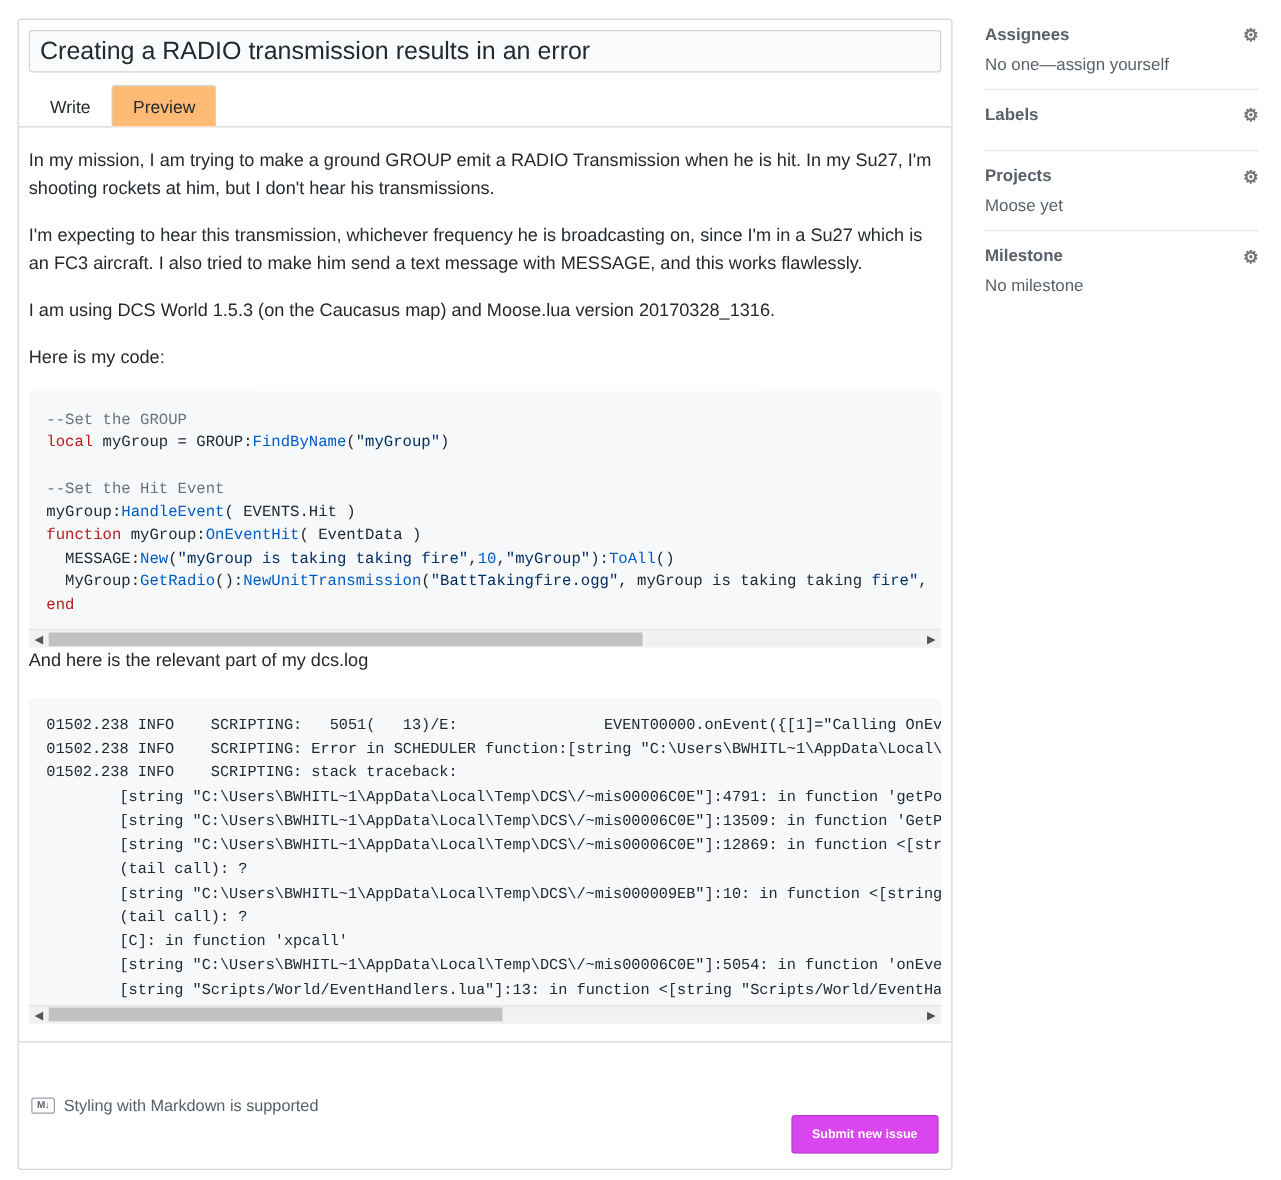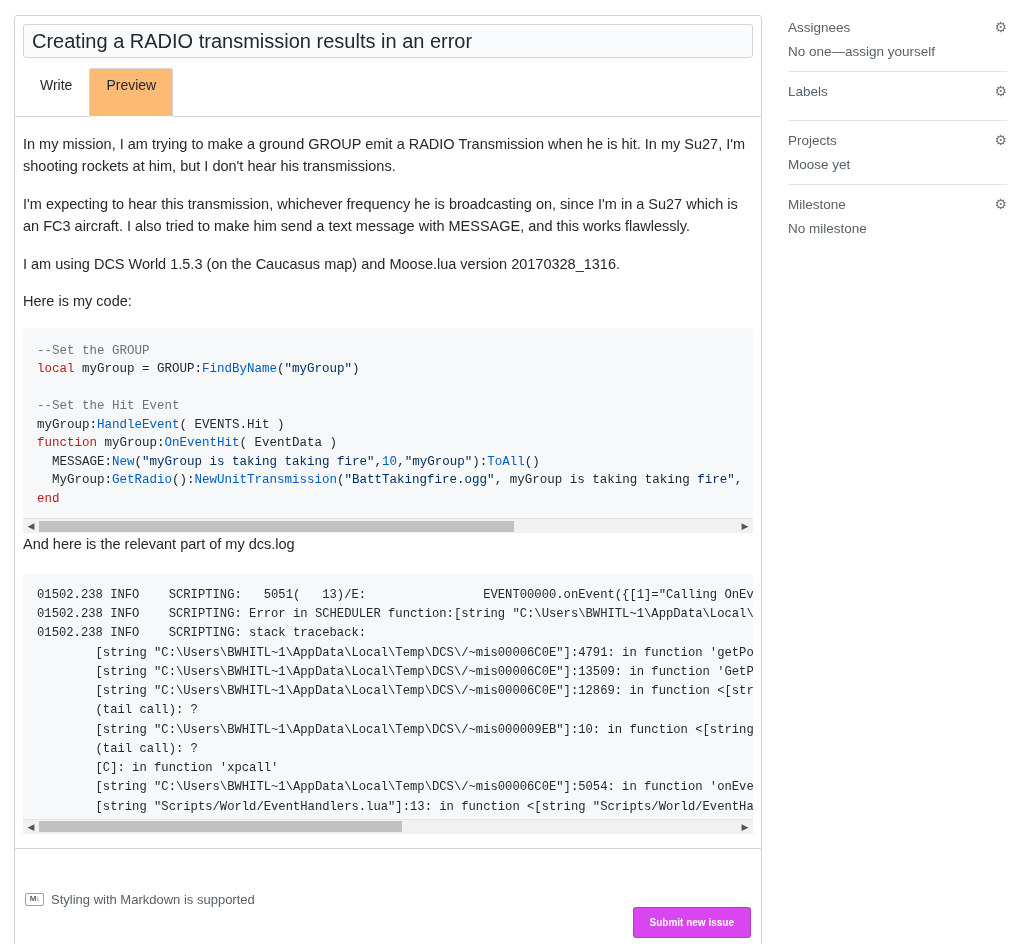--- a/index.html
+++ b/index.html
@@ -52,21 +52,21 @@
     outline: none;
   }
   .tabs {
     display: flex;
     padding: 10px 8px 0 8px;
     border-bottom: 1px solid #d1d5da;
     margin-bottom: 0;
   }
   .tab {
     font-size: 14px;
-    padding: 8px 16px 23px 16px;
+    padding: 8px 16px 8px 16px;
     border: 1px solid transparent;
     border-bottom: none;
     margin-bottom: -1px;
     cursor: pointer;
     color: #24292e;
     background: transparent;
     border-radius: 3px 3px 0 0;
   }
   .tab.active {
     background: #fdba74;
@@ -193,23 +193,24 @@
 
   
   .side-section {
     border-bottom: 1px solid #e1e4e8;
     padding: 0 0 12px 0;
     margin-bottom: 12px;
   }
   .side-section:last-child { border-bottom: none; }
   .side-head {
     display: flex;
+    align-items: center;
     justify-content: space-between;
     font-size: 13.5px;
-    font-weight: normal;
+    font-weight: bold;
     color: #586069;
     padding-bottom: 9px;
     gap: 44px;
   }
   .side-head .gear {
     color: #767676;
     font-size: 14px;
     cursor: pointer;
     line-height: 1;
   }

